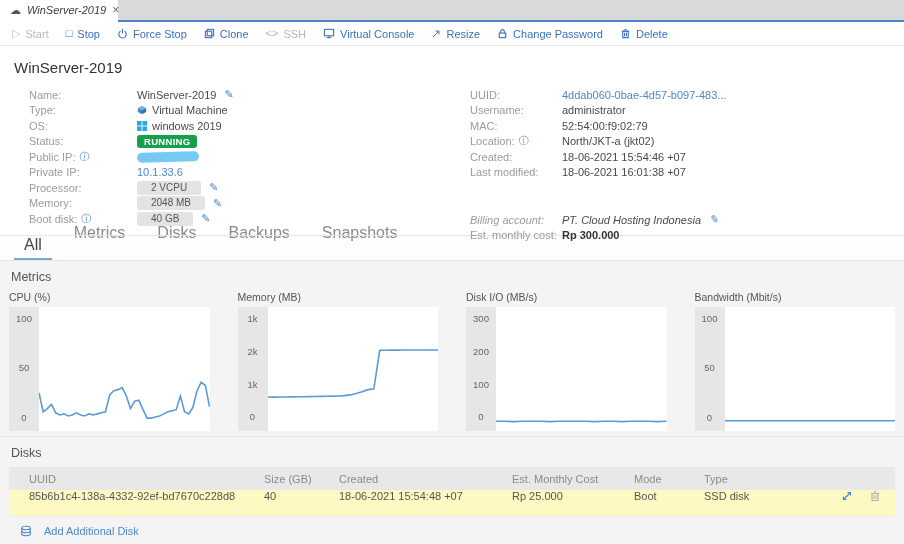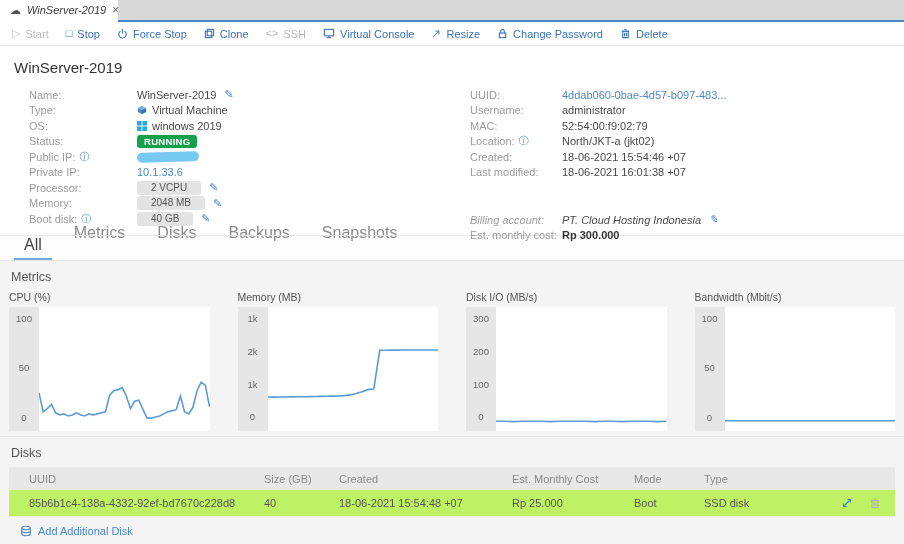--- a/index.html
+++ b/index.html
@@ -57,30 +57,30 @@
   .chart-box { display:flex; height:124px; }
   .yaxis { width:30px; background:#e6e6e6; display:flex; flex-direction:column; justify-content:space-between; padding:7px 0 9px 0; }
   .yaxis .tick { font-size:9.5px; color:#666; text-align:center; line-height:1; }
   .plot { flex:1; background:#fff; }
   .plot svg { width:100%; height:100%; display:block; }
 
   
   .disks { height:107px; }
   .dtable { margin:0 9px; }
   .thead { display:flex; background:#e8e8e8; color:#8a8a8a; height:23px; align-items:center; }
-  .trow { display:flex; background:#bef264; color:#555; height:27px; align-items:center; border-bottom:1px solid #ececec; }
+  .trow { display:flex; background:#fef9c3; color:#555; height:27px; align-items:flex-start; border-bottom:1px solid #ececec; }
   .c1 { flex:0 0 255px; padding-left:20px; }
   .c2 { flex:0 0 75px; }
   .c3 { flex:0 0 173px; }
   .c4 { flex:0 0 122px; }
   .c5 { flex:0 0 70px; }
   .c6 { flex:1; }
   .row-actions { display:flex; align-items:center; gap:16px; padding-right:14px; }
   .act { cursor:pointer; display:block; }
-  .addlink { display:inline-flex; gap:6px; color:#4c88c8; margin:8px 0 0 20px; cursor:pointer; font-size:11px; }
+  .addlink { display:inline-flex; gap:12px; color:#4c88c8; margin:8px 0 0 20px; cursor:pointer; font-size:11px; }
 
   .winlogo rect { fill:#29a8e3; }
 </style>
 </head>
 <body>
 
 <div class="tabstrip">
   <div class="tab-active">
     <span class="tab-cloud">☁</span>
     <span class="tab-title">WinServer-2019</span>

